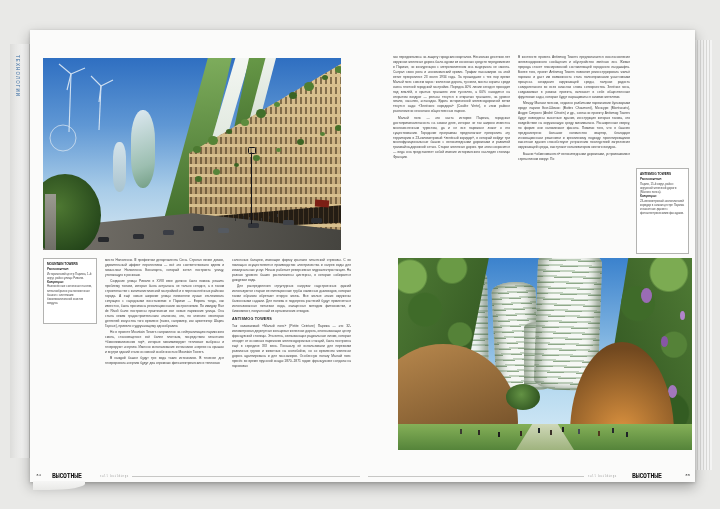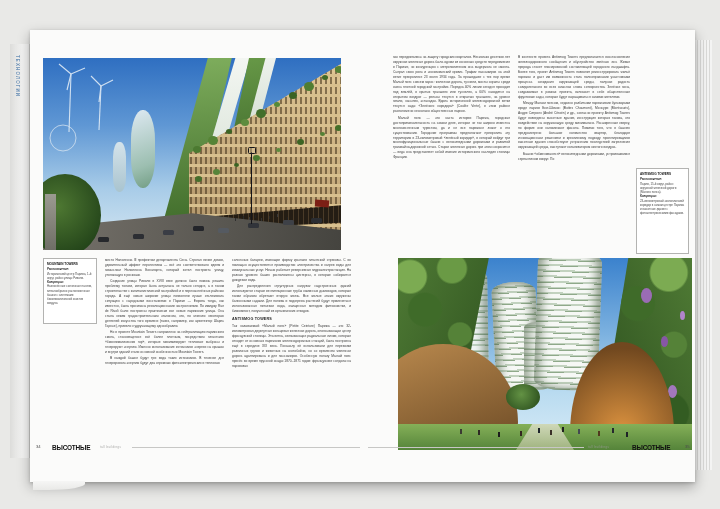--- a/index.html
+++ b/index.html
@@ -27,21 +27,21 @@
   .col p.cont { text-indent:0; }
   .col h4 { font-size:3.7px; letter-spacing:.2px; color:#1e1e1e; margin:3px 0 2px; }
 
   
   .info-box { position:absolute; border:1px solid #b3b3b1; background:#fff;
     padding:3px 3px; font-size:2.9px; line-height:1.45; color:#4a4a4a; overflow:hidden; }
   .info-box .ib-title { font-weight:bold; font-size:3.1px; color:#111; margin-bottom:1px; }
   .info-box .lbl { font-weight:bold; font-style:italic; color:#222; display:block; }
 
   
-  .footer { position:absolute; top:412px; height:12px; font-size:0; }
+  .footer { position:absolute; top:441px; height:12px; font-size:0;font-family:Liberation Mono, monospace; }
   .pageno { position:absolute; font-size:4.2px; color:#4e4e4e; top:2px; }
   .logo { position:absolute; font-size:6.5px; font-weight:900; color:#101010;
     letter-spacing:-.2px; transform:scaleY(1.18); transform-origin:top left; top:1px; }
   .fsmall { position:absolute; font-size:2.6px; color:#9a9a98; letter-spacing:.5px; top:4px; }
   .rule { position:absolute; height:1px; background:#c7c7c5; top:5px; }
 
   
   .photo { position:absolute; overflow:hidden; }
   .ab { position:absolute; }
 

